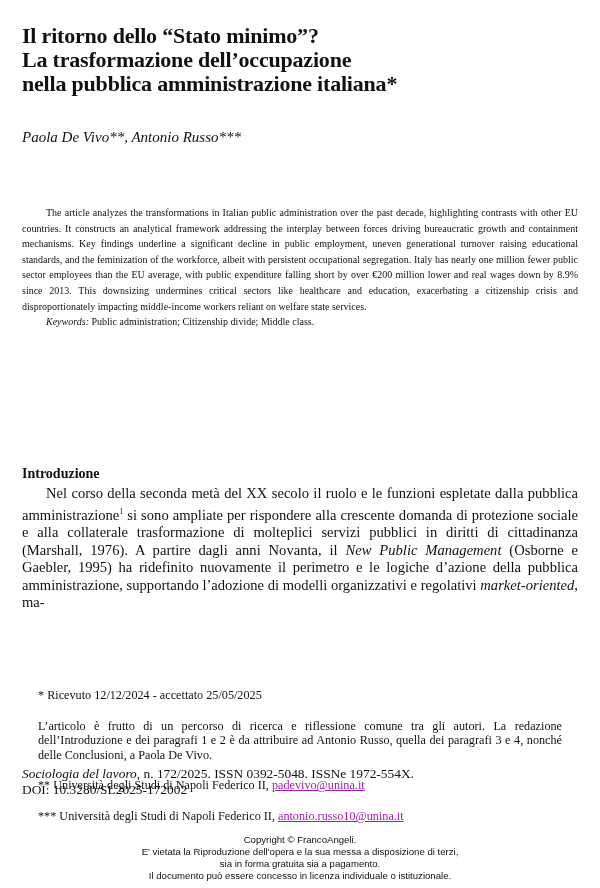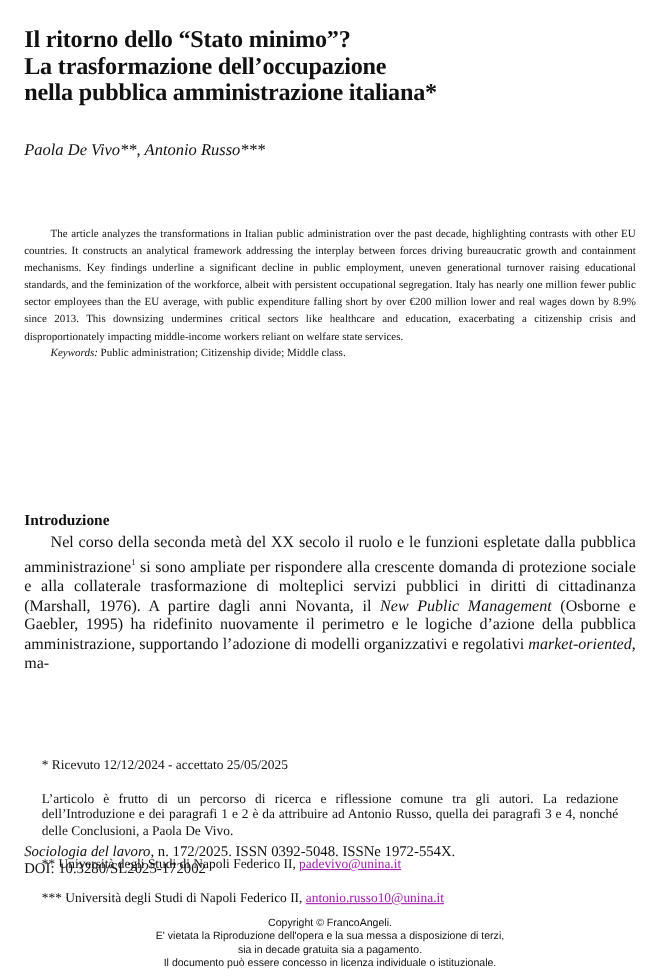--- a/index.html
+++ b/index.html
@@ -89,15 +89,15 @@
 
   <div class="journal">
     <div><em>Sociologia del lavoro</em><span>, n. 172/2025. ISSN 0392-5048. ISSNe 1972-554X.</span></div>
     <div>DOI: 10.3280/SL2025-172002</div>
   </div>
 </div>
 
 <div class="copyright">
   <div>Copyright © FrancoAngeli.</div>
   <div>E' vietata la Riproduzione dell'opera e la sua messa a disposizione di terzi,</div>
-  <div>sia in decade gratuita sia a pagamento.</div>
+  <div>sia in forma gratuita sia a pagamento.</div>
   <div>Il documento può essere concesso in licenza individuale o istituzionale.</div>
 </div>
 
 </body></html>

